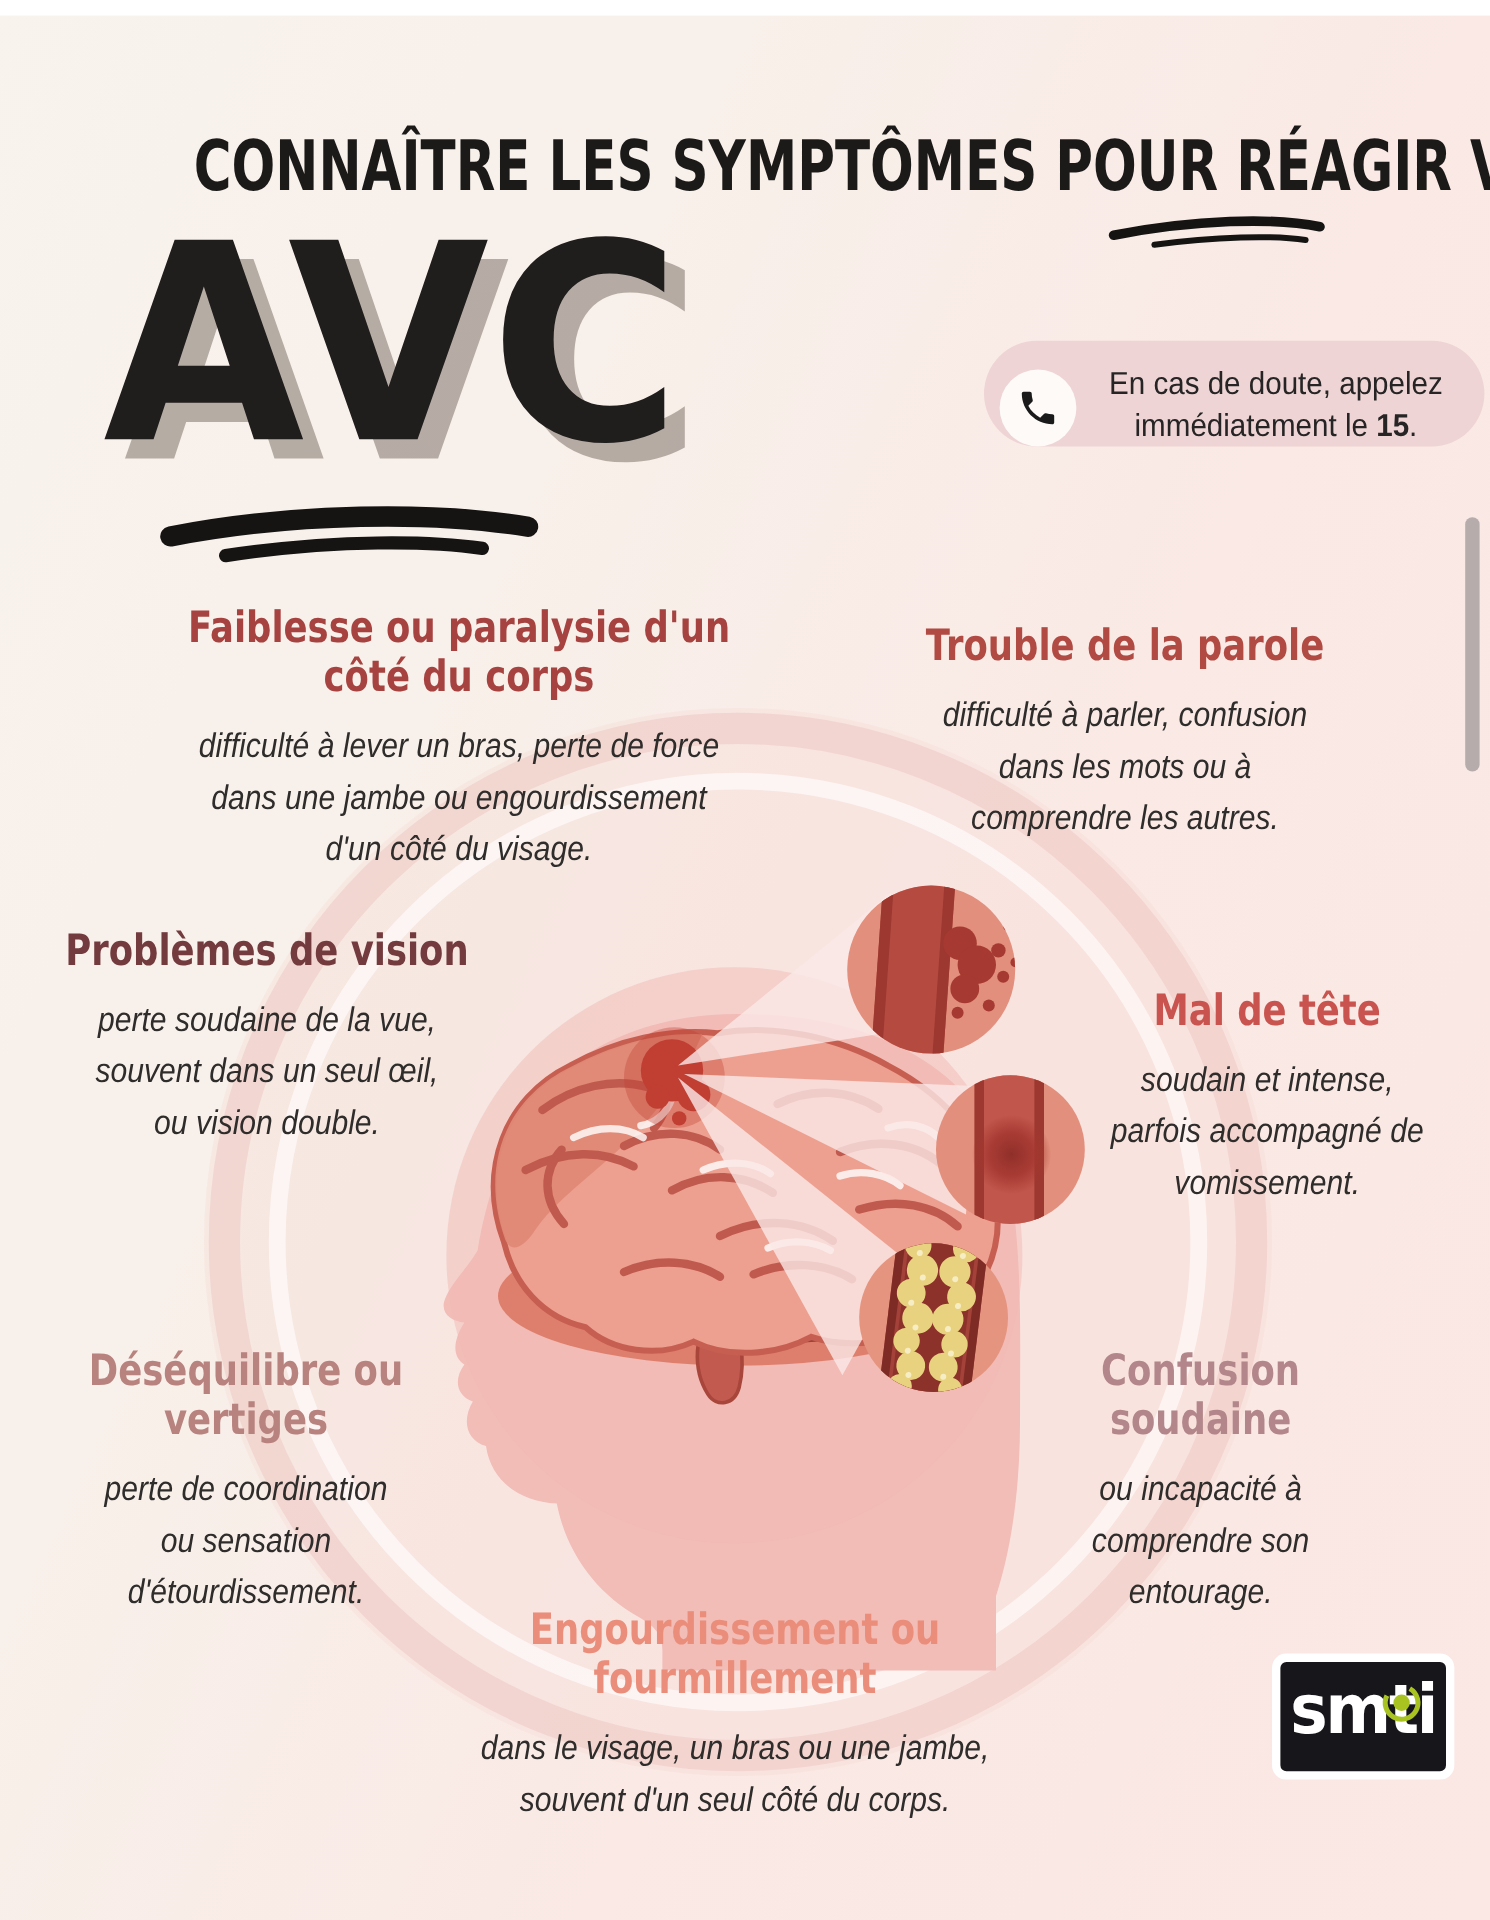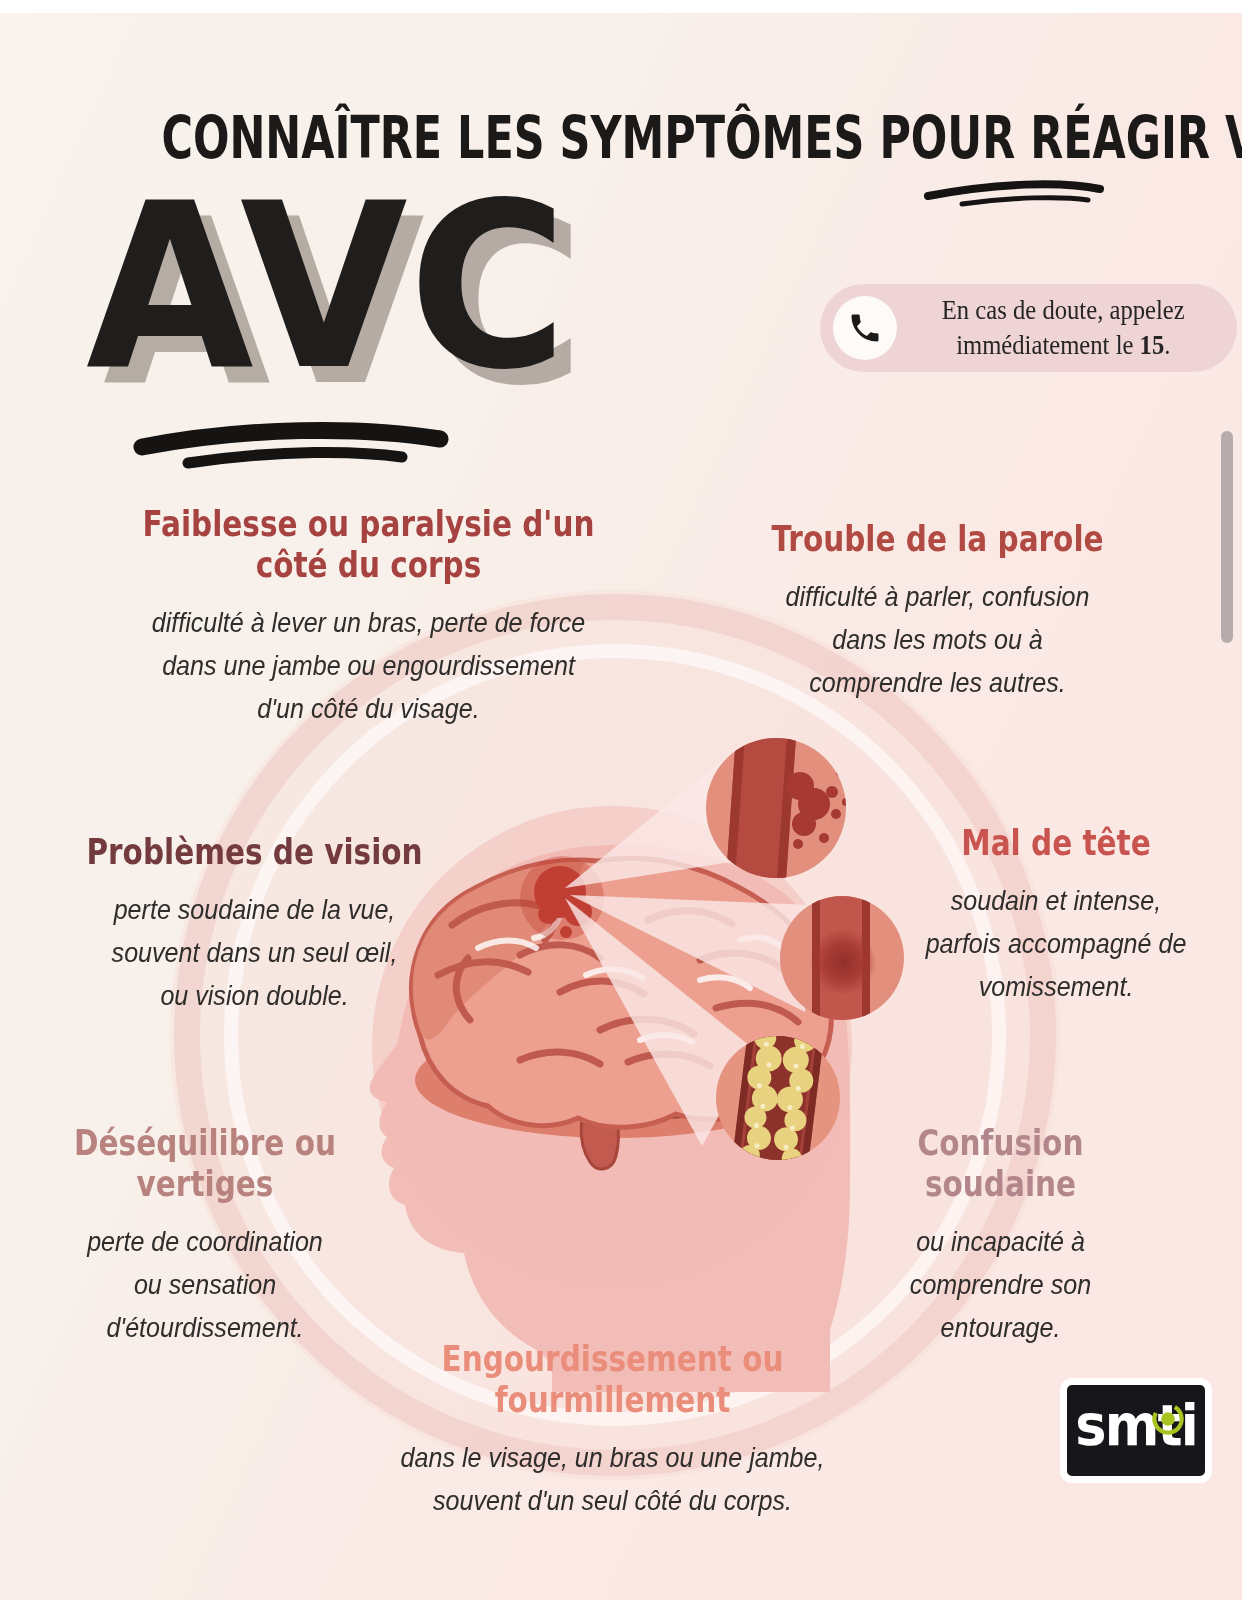--- a/index.html
+++ b/index.html
@@ -18,21 +18,21 @@
   }
   .big-acronym{
     position:absolute;left:86px;top:168px;margin:0;z-index:2;
     font-family:"DejaVu Sans",sans-serif;font-weight:bold;font-size:228px;line-height:1.05;color:#201d1d;
     transform:scaleX(.95);transform-origin:left top;letter-spacing:1px;
     text-shadow:18px 16px 0 rgba(125,115,106,.55);
   }
 
   .emergency-pill{
     position:absolute;left:820px;top:284px;width:417px;height:88px;border-radius:46px;
-    display:flex;align-items:center;z-index:2;font-family:Liberation Serif, serif;
+    display:flex;align-items:flex-end;z-index:2;
   }
   .phone-circle{
     width:64px;height:64px;border-radius:50%;background:#fdfaf7;margin-left:13px;flex:0 0 auto;
     display:flex;align-items:center;justify-content:center;
   }
   .phone-circle svg{width:36px;height:36px;}
   .pill-text{
     flex:1;text-align:center;font-size:26.5px;line-height:1.32;color:#262424;
     transform:scaleX(.93);transform-origin:center;white-space:nowrap;padding-right:8px;
   }
@@ -46,23 +46,23 @@
   .symptom{position:absolute;z-index:2;text-align:center;}
   .symptom h2{
     margin:0;font-family:"DejaVu Sans",sans-serif;font-weight:bold;font-size:36px;line-height:1.14;
     transform:scaleX(.82);transform-origin:center top;
   }
   .symptom .desc{
     margin:16px 0 0 0;font-style:italic;font-size:28.5px;color:#2f2d2b;
     transform:scaleX(.88);transform-origin:center top;
   }
   .symptom .desc span{display:block;white-space:nowrap;line-height:1.5;}
-  .s-0{left:76px;top:503px;width:585px;}
+  .s-0{left:90px;top:503px;width:585px;}
   .s-1{left:705px;top:518px;width:465px;}
-  .s-2{left:0px;top:831px;width:445px;padding-left:32px;}
+  .s-2{left:0px;top:772px;width:445px;}
   .s-3{left:880px;top:812px;width:352px;margin-top:10px;}
   .s-4{left:25px;top:1122px;width:360px;}
   .s-5{left:858px;top:1122px;width:285px;}
   .s-6{left:330px;top:1338px;width:565px;}
 
   .smti-logo{
     position:absolute;left:1060px;top:1378px;width:152px;height:105px;z-index:2;
     border-radius:12px;border:7px solid #fff;box-sizing:border-box;
     display:flex;align-items:flex-end;justify-content:center;
   }

